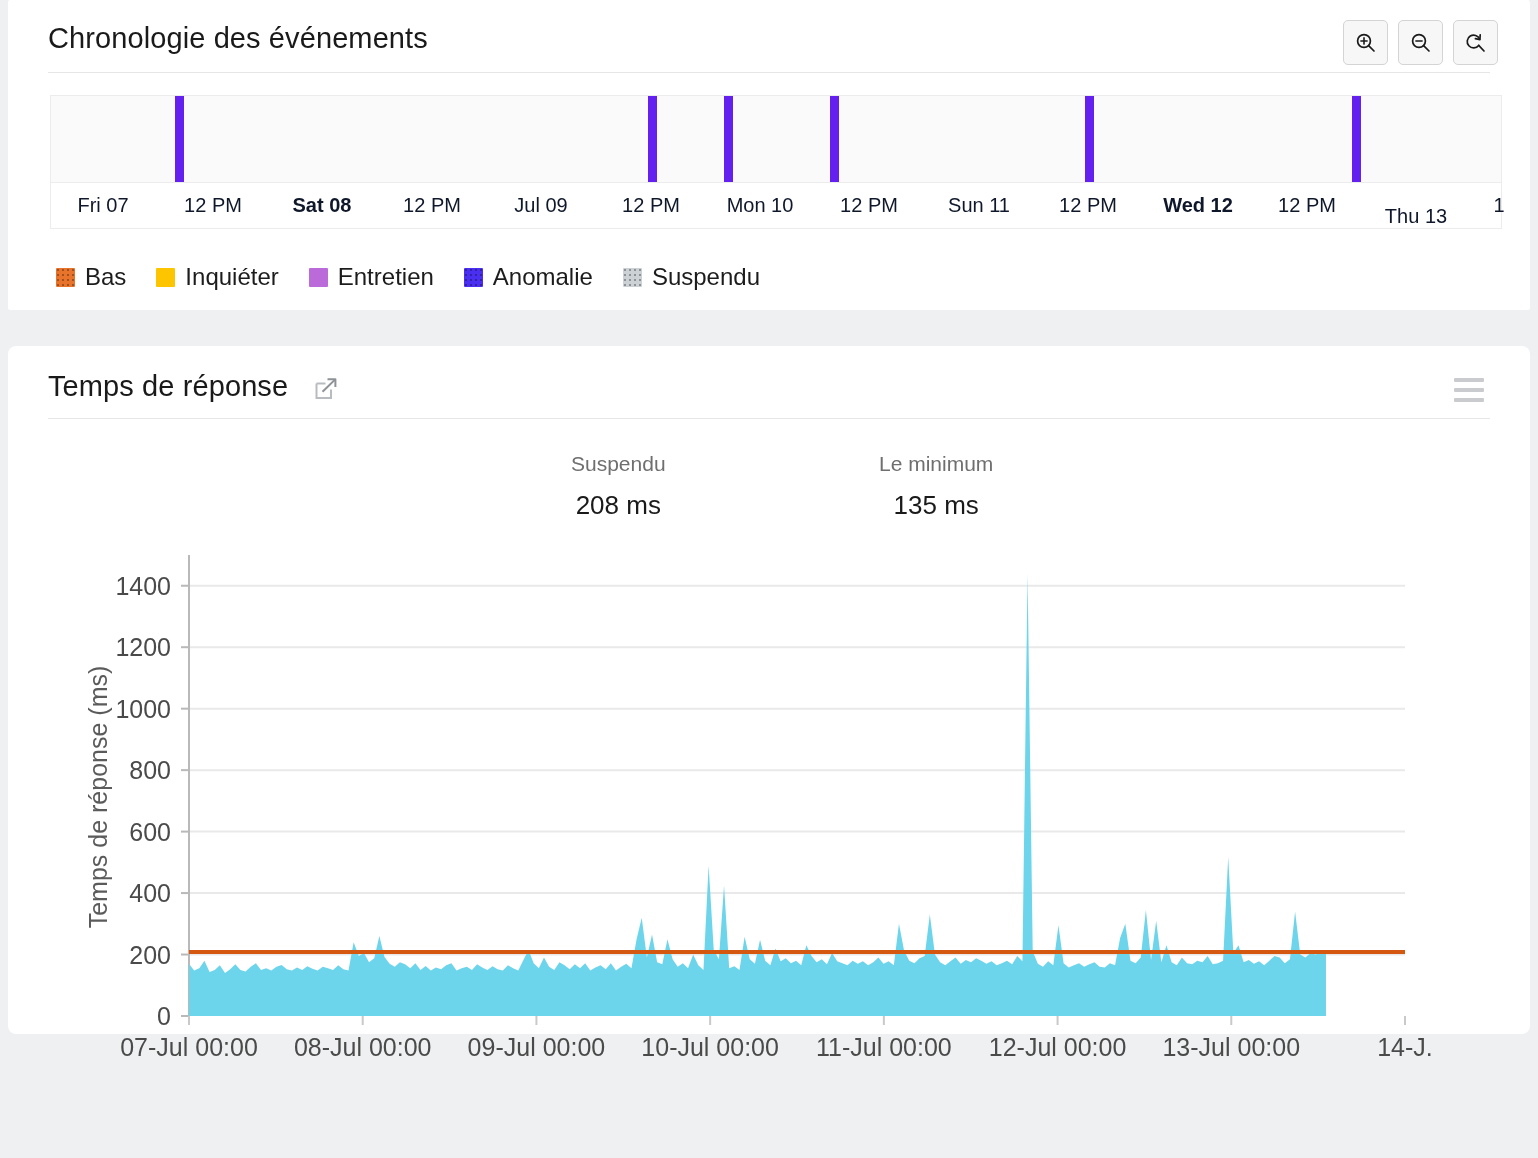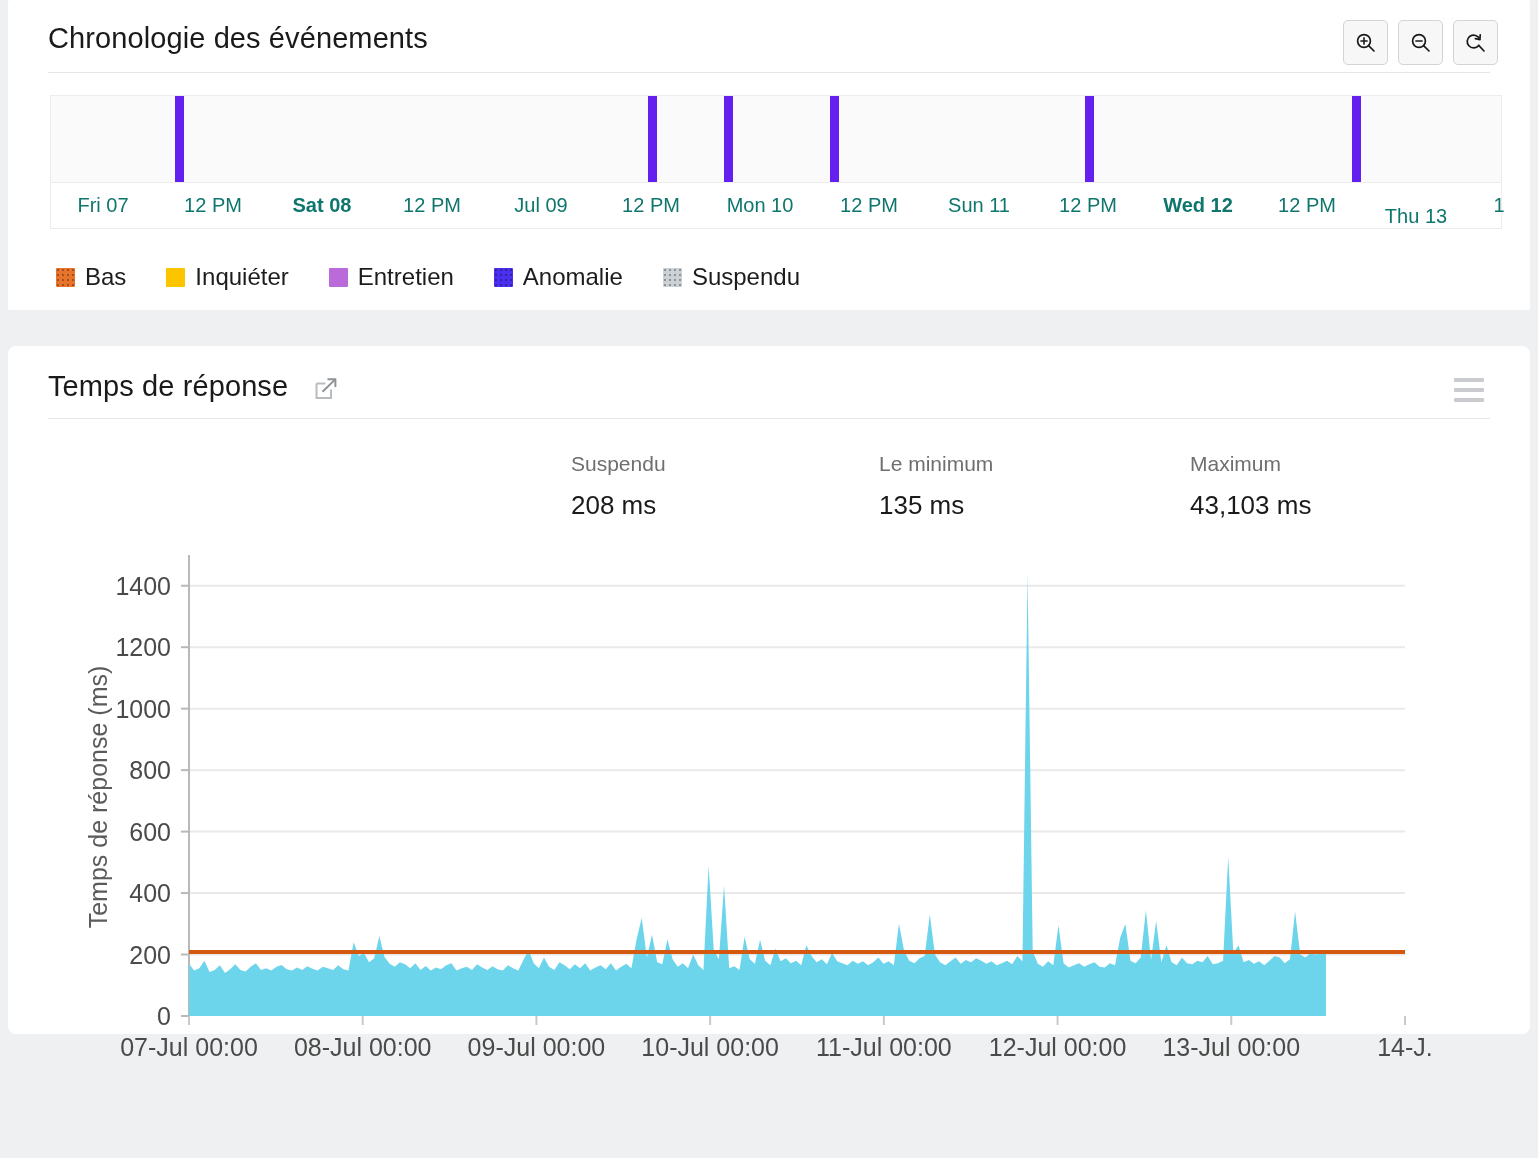--- a/index.html
+++ b/index.html
@@ -100,33 +100,33 @@
     width: 1452px;
     height: 46px;
     border: 1px solid #ececec;
     border-top: none;
     box-sizing: border-box;
   }
   .tl-tick {
     position: absolute;
     top: 11px;
     font-size: 20px;
-    color: #0f766e;
+    color: #0f172a;
     transform: translateX(-50%);
     white-space: nowrap;
   }
 
   
   #timeline-legend {
     position: absolute;
     left: 48px;
     top: 263px;
     display: flex;
     align-items: flex-start;
-    gap: 18px;
+    gap: 8px;
   }
   .legend-item {
     display: flex;
     align-items: center;
     margin-right: 22px;
     cursor: pointer;
   }
   .legend-swatch {
     width: 19px;
     height: 19px;
@@ -138,20 +138,21 @@
     color: #1c1c1c;
     white-space: nowrap;
   }
 
   
   #response-card {
     top: 346px;
     height: 688px;
     width: 1522px;
     border-radius: 8px;
+    text-align: center;
   }
   #response-card .card-title {
     top: 24px;
     font-size: 29px;
   }
   #external-link-icon {
     position: absolute;
     left: 305px;
     top: 30px;
     cursor: pointer;
@@ -326,24 +327,20 @@
     </div>
 
     <div id="stats-row">
         <div class="stat" style="left: 563px;">
           <div class="stat-label">Suspendu</div>
           <div class="stat-value">208 ms</div>
         </div>
         <div class="stat" style="left: 871px;">
           <div class="stat-label">Le minimum</div>
           <div class="stat-value">135 ms</div>
-        </div>
-        <div class="stat" style="left: 1182px;">
-          <div class="stat-label">Maximum</div>
-          <div class="stat-value">43,103 ms</div>
         </div>
       </div>
 
     <div id="chart-area">
       <svg id="chart-svg" width="1522" height="560" viewBox="0 0 1522 560">
           <line x1="173" x2="181" y1="464" y2="464" stroke="#b9b9b9" stroke-width="2"></line>
           <text x="163" y="473" text-anchor="end" class="ytick-text">0</text>
           <line x1="181" x2="1397" y1="402.5333333333333" y2="402.5333333333333" stroke="#e9e9e9" stroke-width="2"></line>
           <line x1="173" x2="181" y1="402.5333333333333" y2="402.5333333333333" stroke="#b9b9b9" stroke-width="2"></line>
           <text x="163" y="411.5333333333333" text-anchor="end" class="ytick-text">200</text>

